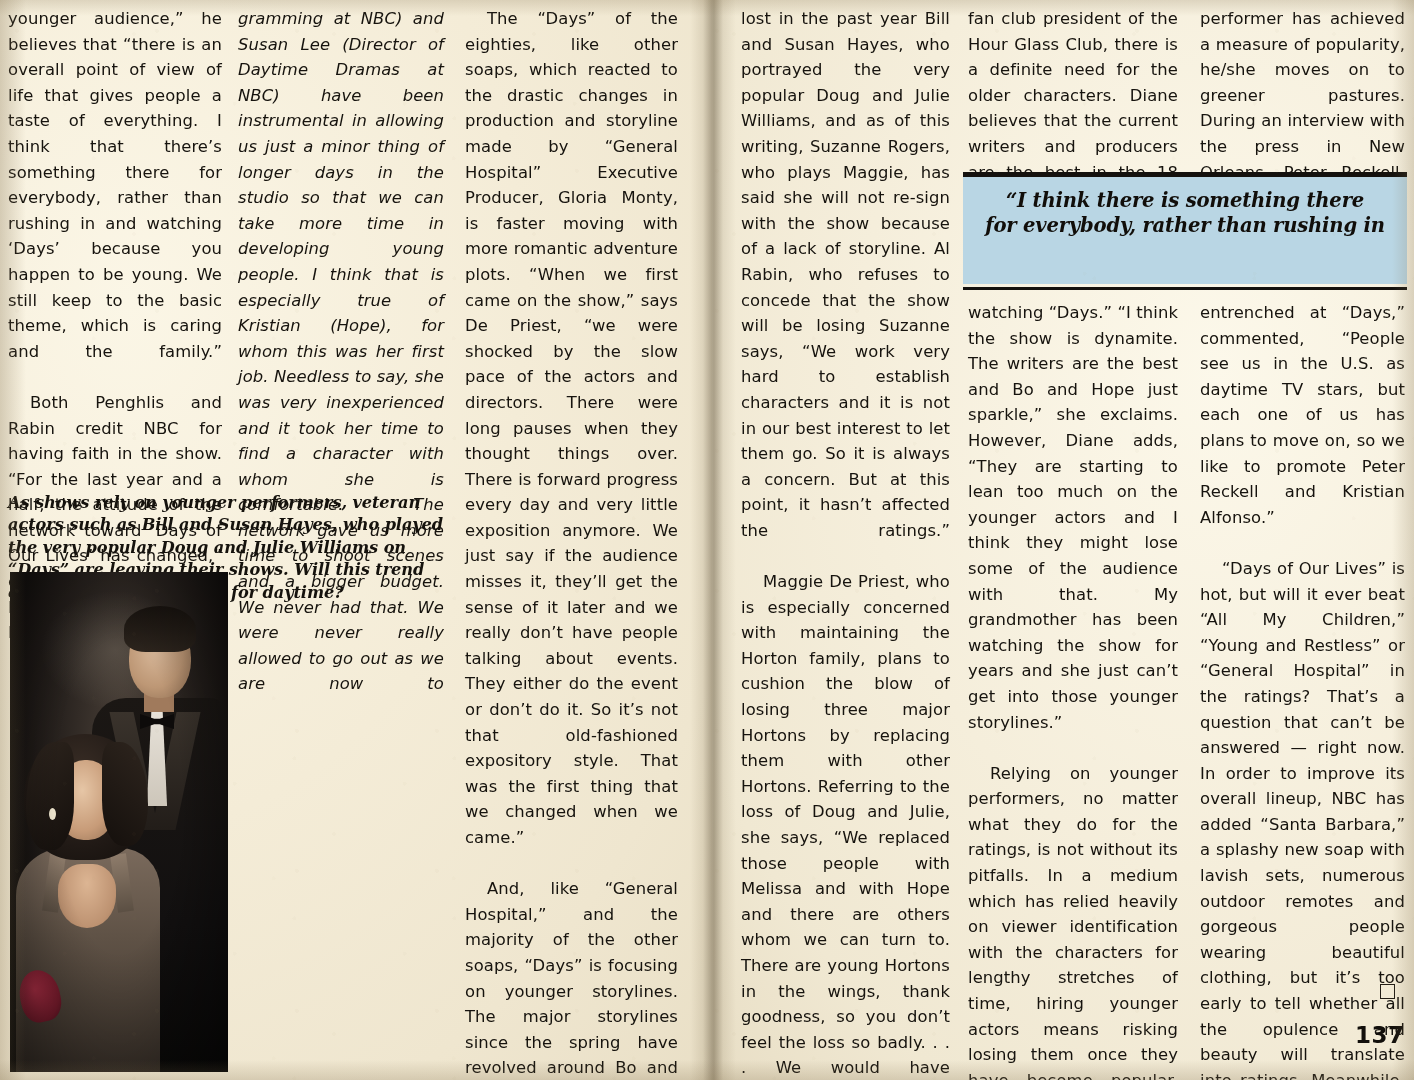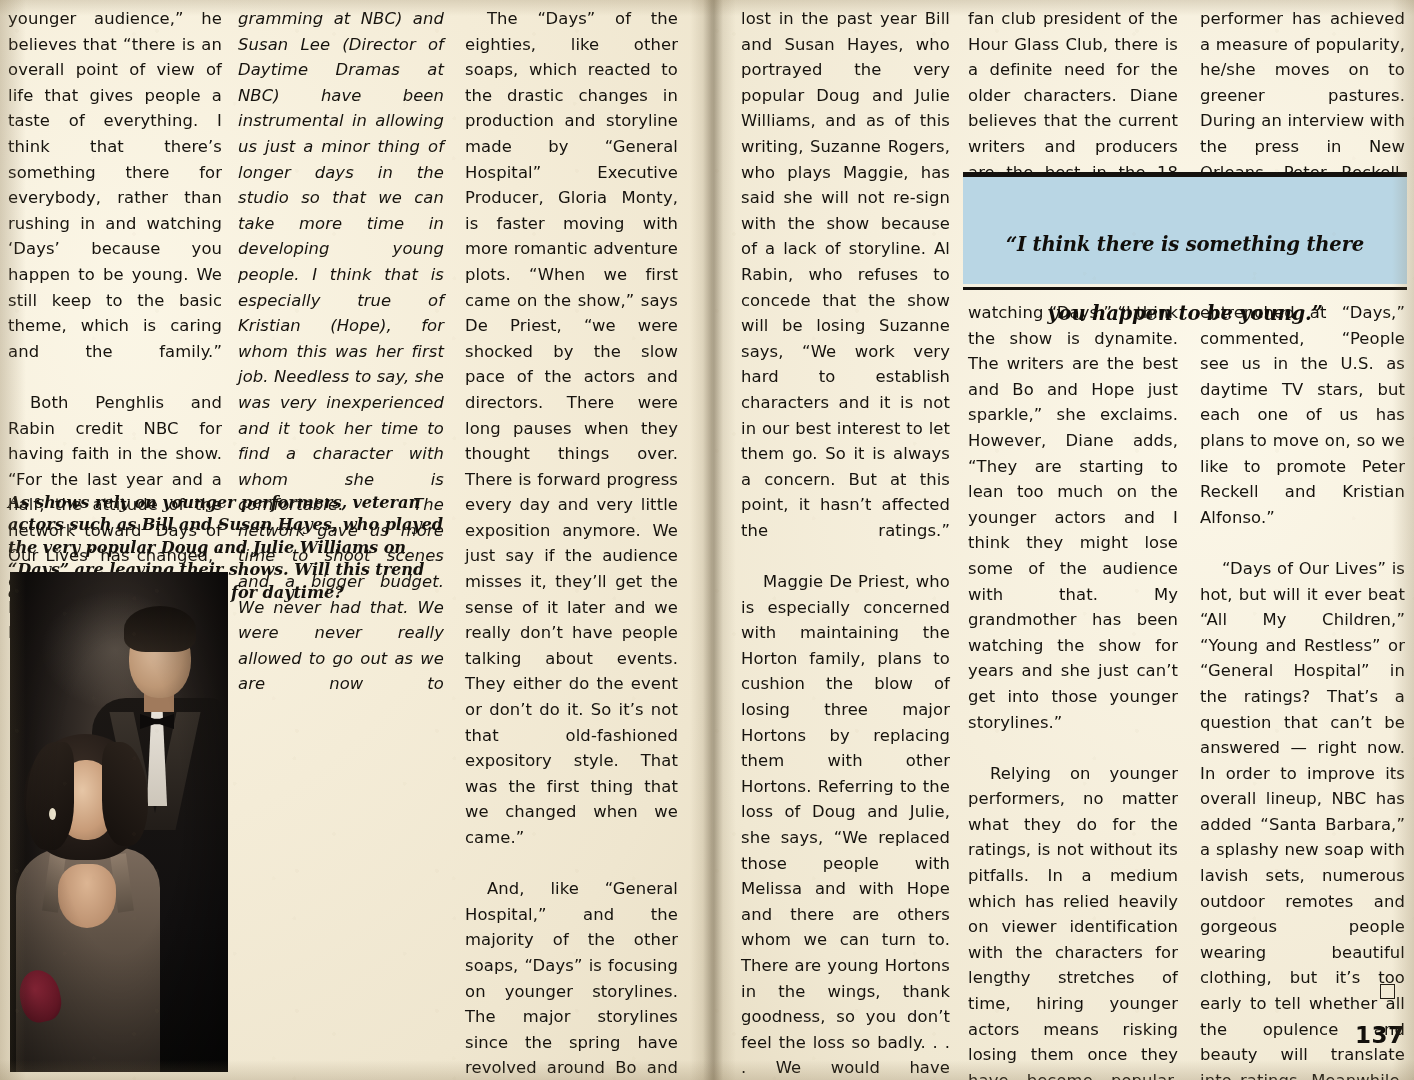--- a/index.html
+++ b/index.html
@@ -275,21 +275,21 @@
     font-family: "DejaVu Serif", "Liberation Serif", serif;
     font-style: italic;
     font-weight: bold;
     font-size: 19.6px;
     line-height: 25px;
     color: #110e0a;
     text-align: center;
     padding: 11px 14px 0 14px;
     letter-spacing: -0.2px;
   }
-  .pq-line { display: block; white-space: nowrap; margin-top: 44px; }
+  .pq-line { display: block; white-space: nowrap; }
 
   
   #pq-rule-bottom {
     position: absolute;
     left: 963px;
     top: 287px;
     width: 444px;
     height: 3px;
     background: #14110d;
   }
@@ -386,21 +386,21 @@
     <div class="wo-hair-front-l"></div>
     <div class="wo-hair-front-r"></div>
     <div class="wo-earring"></div>
 
     <div class="ph-vig"></div>
   </div>
 
   <div id="pullquote">
     <div class="pq-inner">
       <span class="pq-line">“I think there is something there</span>
-      <span class="pq-line">you happen to be young.”</span>
+      <span class="pq-line">for everybody, rather than rushing in</span>
     </div>
   </div>
   <div id="pq-rule-bottom"></div>
 
   <div id="endmark"></div>
   <div id="folio">137</div>
 
   <div class="gutter"></div>
   <div class="edge-shade-left"></div>
   <div class="edge-shade-right"></div>

